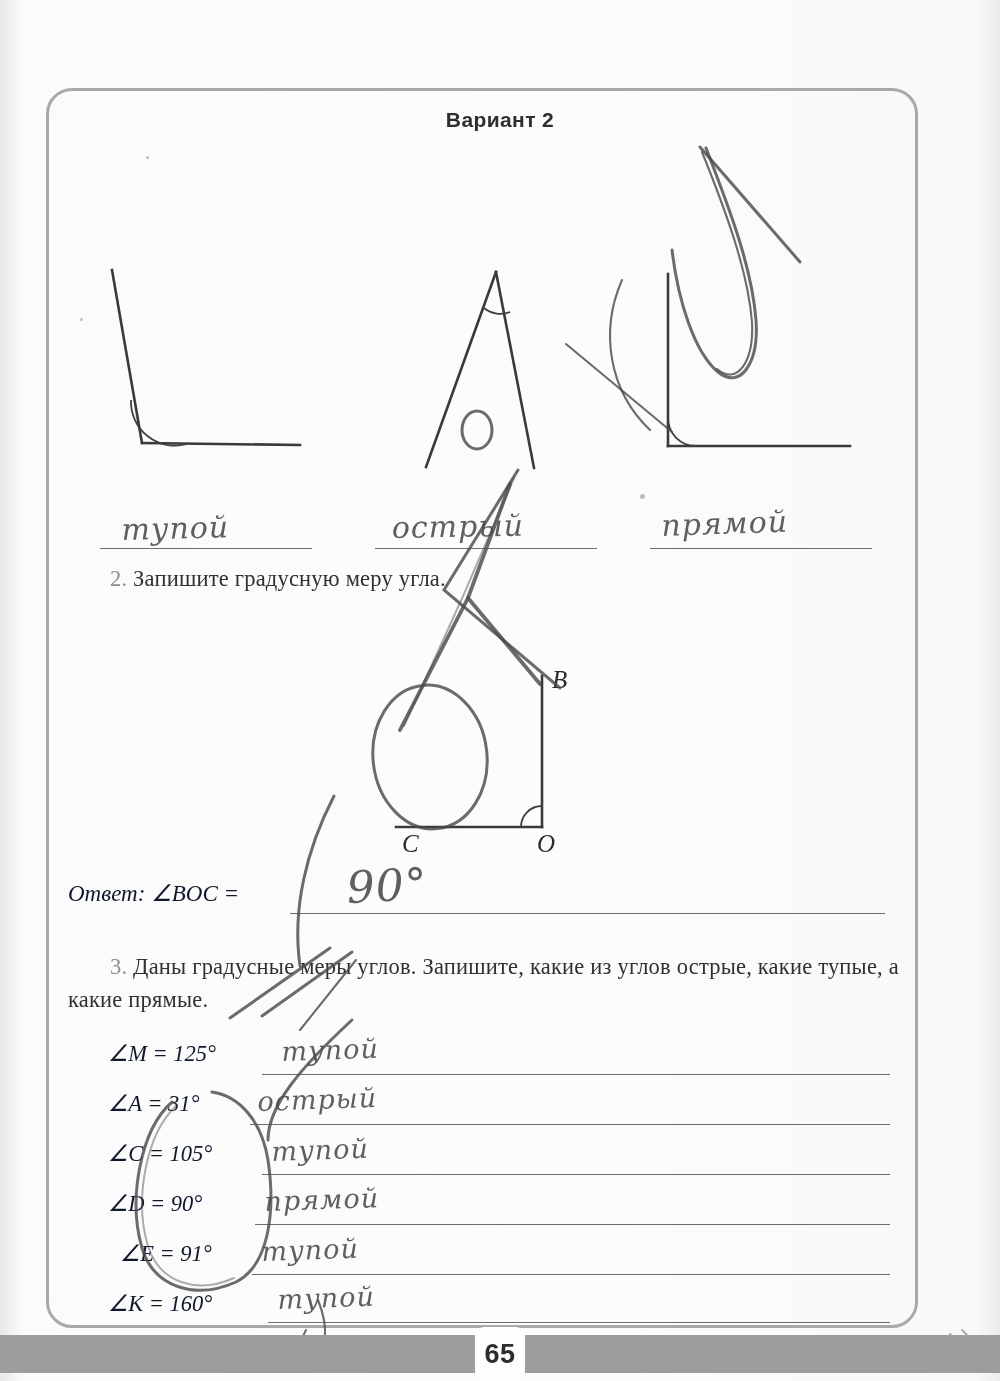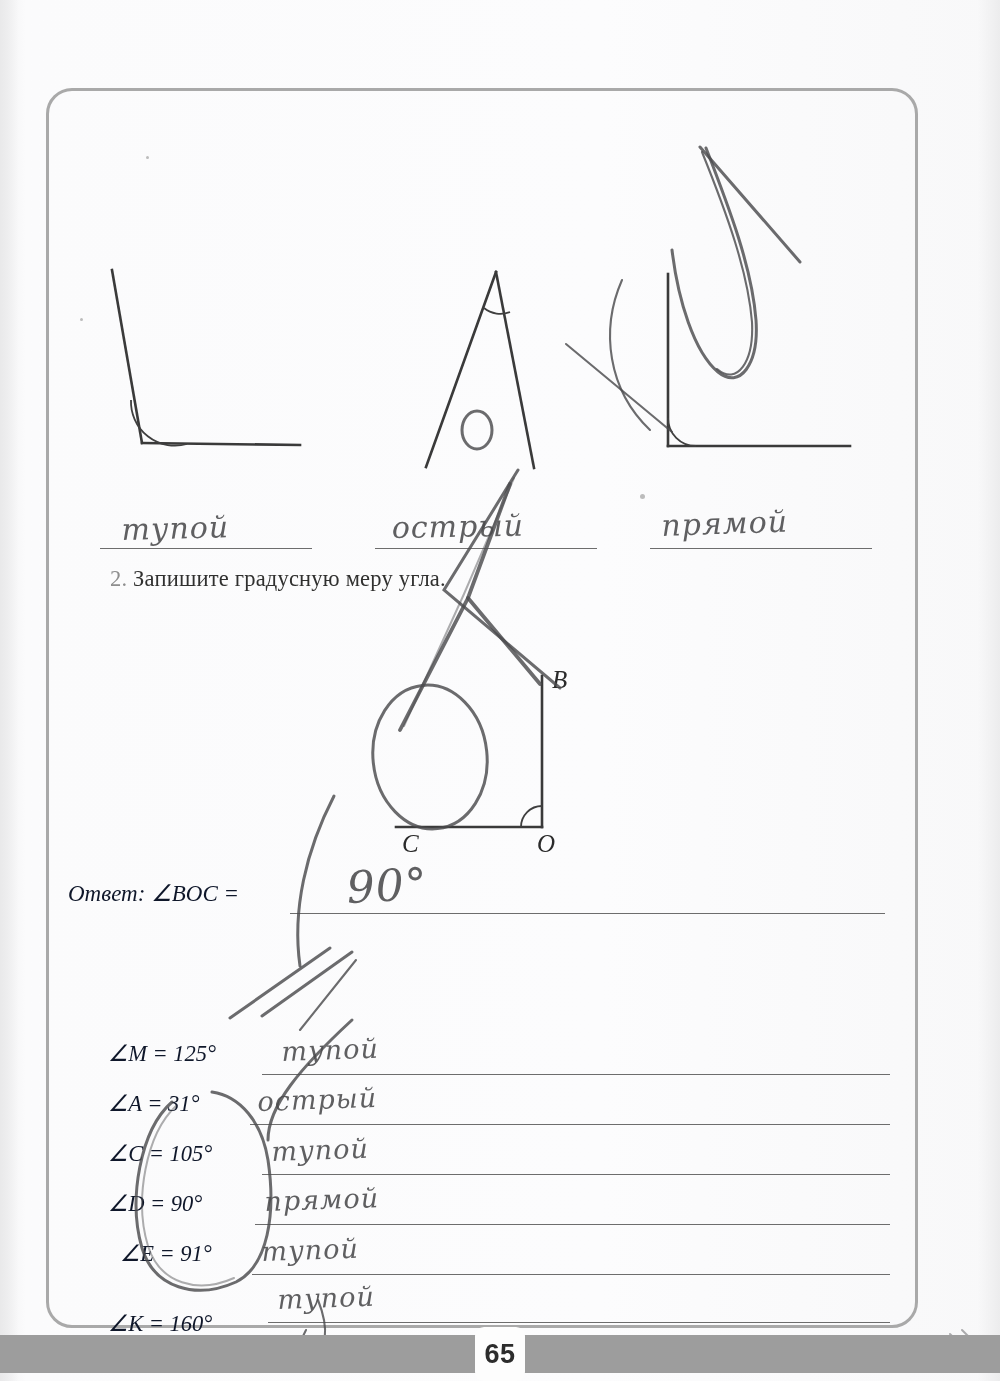--- a/index.html
+++ b/index.html
@@ -196,20 +196,21 @@
 <body>
 
 <div id="page">
 
   <div class="scan-tint"></div>
   <div class="left-shadow"></div>
   <div class="right-shadow"></div>
 
   <div class="frame"></div>
 
+  <div class="variant-title">Вариант 2</div>
 
 
   <svg class="fig" style="left:95px; top:260px;" width="230" height="200" viewBox="0 0 230 200">
     <path class="geo-line" d="M 17 10 L 47 183"></path>
     <path class="geo-line" d="M 47 183 L 205 185"></path>
     <path class="geo-arc" d="M 36 140 A 44 44 0 0 0 92 184"></path>
   </svg>
 
   <svg class="fig" style="left:418px; top:262px;" width="170" height="215" viewBox="0 0 170 215">
     <path class="geo-line" d="M 78 10 L 8 205"></path>
@@ -242,20 +243,24 @@
     <path class="geo-arc" d="M 152 146 A 21 21 0 0 0 131 167"></path>
     <text class="pt-label" x="162" y="28">B</text>
     <text class="pt-label" x="12" y="192">C</text>
     <text class="pt-label" x="147" y="192">O</text>
   </svg>
 
   <div class="answer-label">Ответ: ∠BOC =</div>
   <div class="rule" style="left:290px; top:913px; width:595px;"></div>
   <div class="hand big" style="left:348px; top:862px; transform:rotate(-3deg);">90°</div>
 
+  <div class="task" id="task3">
+    <span class="num">3.</span>
+    <span>Даны градусные меры углов. Запишите, какие из углов острые, какие тупые, а какие прямые.</span>
+  </div>
 
   <div class="angle-item" style="left:108px; top:1040px;">∠M = 125°</div>
   <div class="rule" style="left:262px; top:1074px; width:628px;"></div>
   <div class="hand w2" style="left:282px; top:1036px; transform:rotate(-2deg);">тупой</div>
 
   <div class="angle-item" style="left:108px; top:1090px;">∠A = 31°</div>
   <div class="rule" style="left:250px; top:1124px; width:640px;"></div>
   <div class="hand w2" style="left:258px; top:1086px; transform:rotate(-2deg);">острый</div>
 
   <div class="angle-item" style="left:108px; top:1140px;">∠C = 105°</div>
@@ -263,21 +268,21 @@
   <div class="hand w2" style="left:272px; top:1136px; transform:rotate(-2deg);">тупой</div>
 
   <div class="angle-item" style="left:108px; top:1190px;">∠D = 90°</div>
   <div class="rule" style="left:255px; top:1224px; width:635px;"></div>
   <div class="hand w2" style="left:265px; top:1186px; transform:rotate(-2deg);">прямой</div>
 
   <div class="angle-item" style="left:120px; top:1240px;text-align:center;">∠E = 91°</div>
   <div class="rule" style="left:252px; top:1274px; width:638px;"></div>
   <div class="hand w2" style="left:262px; top:1236px; transform:rotate(-2deg);">тупой</div>
 
-  <div class="angle-item" style="left:108px; top:1290px;margin-top:20px;">∠K = 160°</div>
+  <div class="angle-item" style="left:108px; top:1290px;">∠K = 160°</div>
   <div class="rule" style="left:268px; top:1322px; width:622px;"></div>
   <div class="hand w2" style="left:278px; top:1284px; transform:rotate(-2deg);">тупой</div>
 
   <svg class="scribbles" viewBox="0 0 1000 1381">
 
     <path class="pencil mid" d="M 706 148 C 730 210, 752 268, 756 320 C 759 364, 740 390, 718 372 C 694 352, 678 300, 672 250"></path>
     <path class="pencil thin" d="M 702 152 C 727 214, 748 272, 752 322 C 754 362, 737 386, 717 369"></path>
     <path class="pencil mid" d="M 700 147 L 800 262"></path>
     <path class="pencil thin" d="M 566 344 L 672 432"></path>
 

